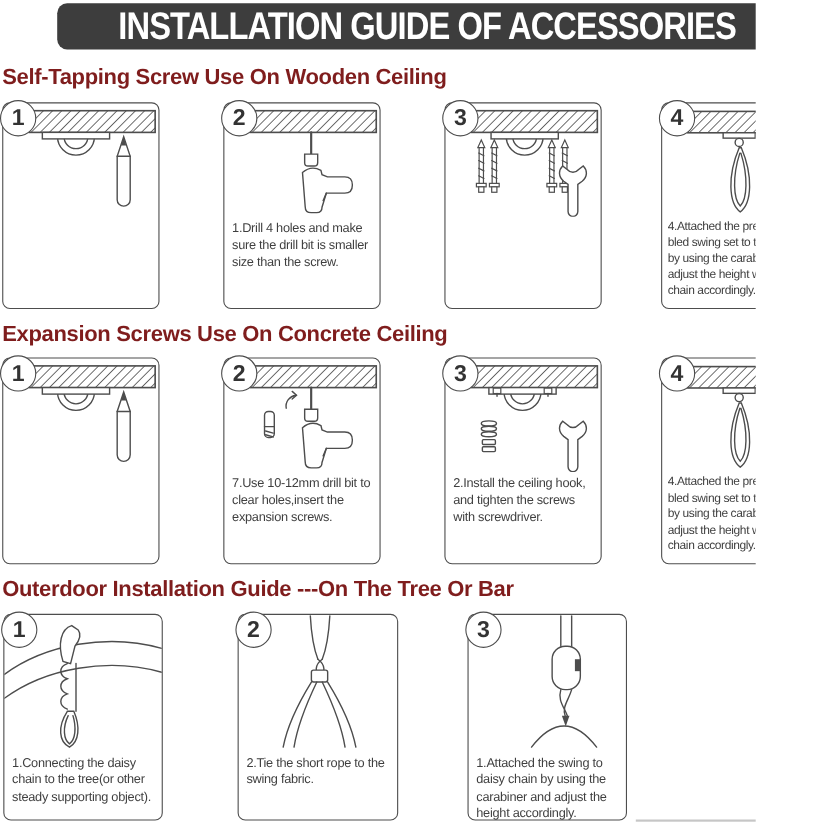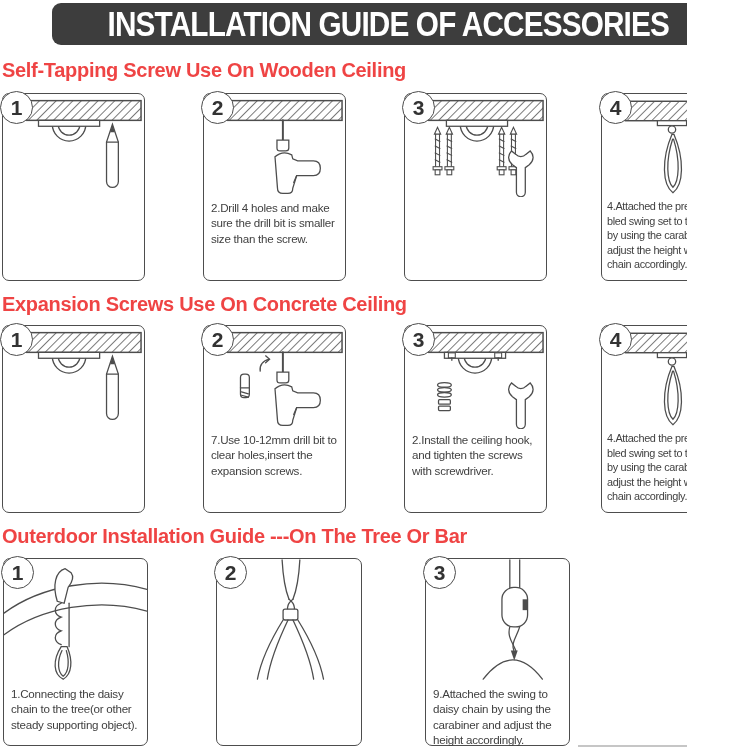--- a/index.html
+++ b/index.html
@@ -15,21 +15,21 @@
   
   .banner{position:absolute;left:52px;top:3px;width:673px;height:42px;
           background:var(--banner_bg);border-radius:9px;
           display:flex;align-items:center;justify-content:center;}
   .banner span{display:inline-block;white-space:nowrap;color:var(--banner_text);
           font-weight:bold;font-size:35px;letter-spacing:-1px;
           transform:scaleX(0.85);transform-origin:center;}
 
   
   .sec-title{position:absolute;left:2px;font-weight:bold;font-size:20px;
-          letter-spacing:-0.3px;color:#ef4444;}
+          letter-spacing:-0.3px;color:#7f1d1d;}
   .t1{top:59px;} .t2{top:293px;} .t3{top:525px;}
 
   
   .panel{position:absolute;width:143px;height:188px;background:#fff;
          border:1.5px solid var(--ink);border-radius:7px;box-sizing:border-box;}
   .r1{top:93px;} .r2{top:325px;} .r3{top:558px;}
   .badge{position:absolute;left:-3px;top:-3px;width:33px;height:33px;border-radius:50%;
          background:#fff;border:1.6px solid var(--ink);box-sizing:border-box;
          display:flex;align-items:center;justify-content:center;
          font-weight:bold;font-size:21px;color:#333;z-index:2;}
@@ -106,21 +106,21 @@
       <use href="#sym-pencil" x="105" y="30"></use>
     </svg>
   </div>
 
   <div class="panel r1" style="left:203px">
     <div class="badge">2</div>
     <svg class="ill" viewBox="0 0 143 103" stroke="#4d4d4d" fill="none" stroke-width="1.3" stroke-linecap="round">
       <rect x="24" y="6" width="116" height="20" fill="url(#hatch)" stroke-width="1.5"></rect>
       <use href="#sym-drill" x="70" y="26"></use>
     </svg>
-    <div class="cap">2.Drill 4 holes and make
+    <div class="cap">1.Drill 4 holes and make
 sure the drill bit is smaller
 size than the screw.</div>
   </div>
 
   <div class="panel r1" style="left:404px">
     <div class="badge">3</div>
     <svg class="ill" viewBox="0 0 143 103" stroke="#4d4d4d" fill="none" stroke-width="1.3" stroke-linecap="round">
       <rect x="24" y="6" width="116" height="20" fill="url(#hatch)" stroke-width="1.5"></rect>
       <use href="#sym-ringplate" x="42" y="26"></use>
       <use href="#sym-screw" x="28" y="33"></use>
@@ -230,34 +230,36 @@
       <path d="M66 0 C 67 18, 69 30, 73 40"></path>
       <path d="M84 0 C 83 18, 81 30, 77 40"></path>
       <path d="M73 40 C 80 45, 80 52, 75 57"></path>
       <path d="M77 40 C 70 45, 70 52, 75 57"></path>
       <rect x="67" y="50" width="15" height="11" rx="2" fill="#ffffff"></rect>
       <path d="M67 61 C 54 82, 45 100, 41 121"></path>
       <path d="M72 61 C 61 84, 54 102, 51 121"></path>
       <path d="M82 61 C 95 82, 104 100, 108 121"></path>
       <path d="M77 61 C 88 84, 95 102, 98 121"></path>
     </svg>
+    <div class="cap">2.Tie the short rope to the
+swing fabric.</div>
   </div>
 
   <div class="panel r3" style="left:425px;width:145px">
     <div class="badge">3</div>
     <svg class="ill" viewBox="0 0 145 124" stroke="#4d4d4d" fill="none" stroke-width="1.3" stroke-linecap="round">
       <path d="M58 121 Q 88 82 118 121"></path>
       <line x1="85" y1="0" x2="85" y2="28"></line>
       <line x1="95" y1="0" x2="95" y2="28"></line>
       <rect x="77" y="28" width="26" height="40" rx="12" fill="#ffffff"></rect>
       <rect x="98" y="40" width="5" height="11" fill="#4d4d4d" stroke="none"></rect>
       <path d="M85 68 C 82 78, 88 84, 91 92"></path>
       <path d="M95 68 C 92 78, 86 84, 89 92"></path>
       <path d="M86 92 h7 l-3.5 10 Z" fill="#4d4d4d" stroke="none"></path>
     </svg>
-    <div class="cap">9.Attached the swing to
+    <div class="cap">1.Attached the swing to
 daisy chain by using the
 carabiner and adjust the
 height accordingly.</div>
   </div>
 
   <div class="edge-line"></div>
 </div>
 
 </body></html>

